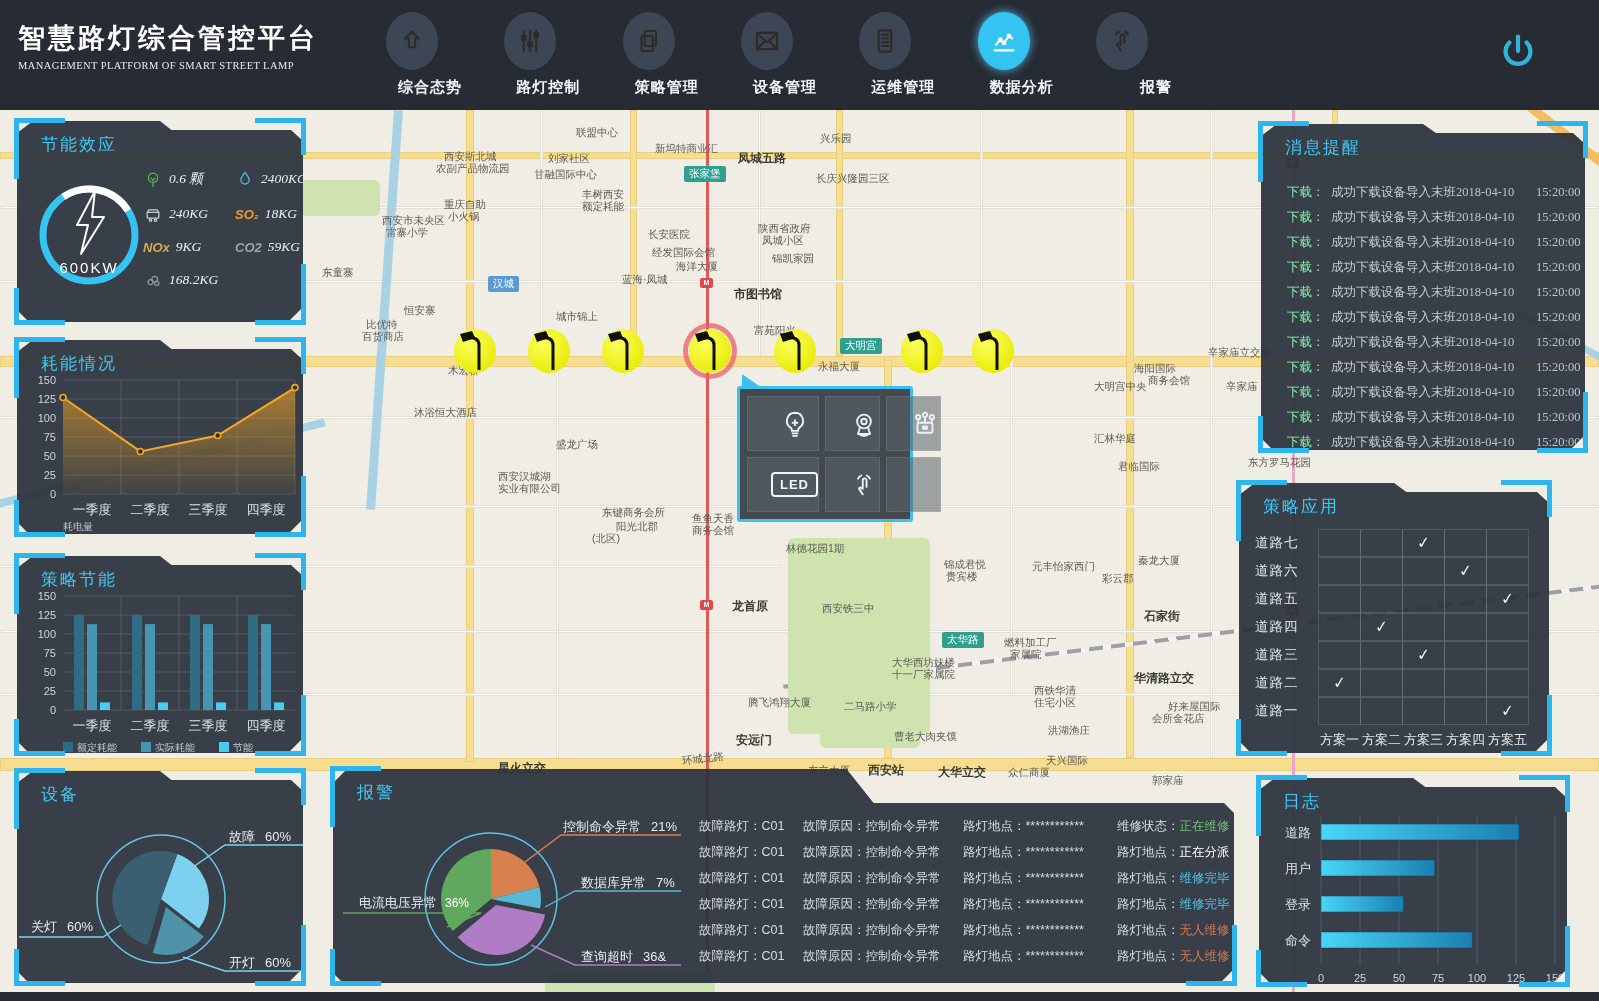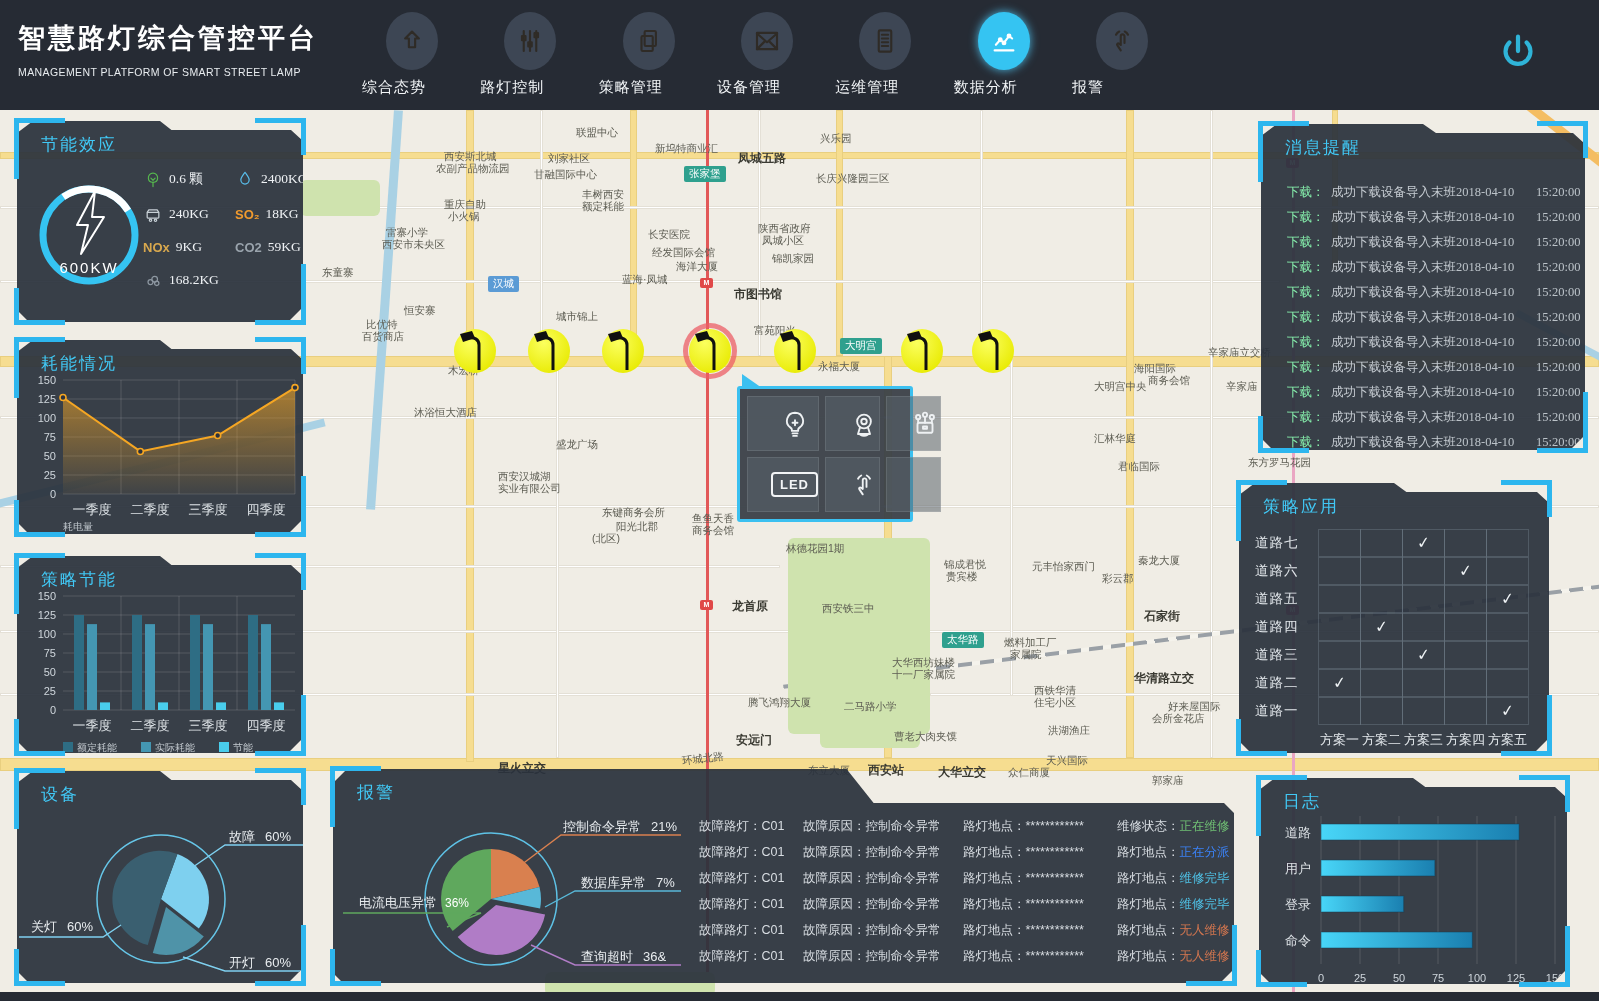--- a/index.html
+++ b/index.html
@@ -3,23 +3,23 @@
 <meta charset="utf-8">
 <style>
   :root{ --cy:#2db6ee; }
   html,body{margin:0;padding:0;}
   body{width:1599px;height:1001px;position:relative;overflow:hidden;background:#eceadf;
        font-family:"Liberation Sans","DejaVu Sans",sans-serif;-webkit-font-smoothing:antialiased;}
   
   #header{position:absolute;left:0;top:0;width:1599px;height:110px;background:#262b34;z-index:20;}
   #logo{position:absolute;left:18px;top:20px;color:#fff;}
   #logo-title{font-size:27px;font-weight:600;letter-spacing:3px;}
-  #logo-sub{font-size:10.5px;letter-spacing:.4px;margin-top:10px;color:#e8ecef;}
+  #logo-sub{font-size:10.5px;letter-spacing:.4px;margin-top:4px;color:#e8ecef;font-family:Liberation Serif, serif;}
   #nav{position:absolute;left:362px;top:12px;width:810px;display:flex;justify-content:space-between;}
-  .nav-item{width:100px;text-align:left;cursor:pointer;}
+  .nav-item{width:100px;text-align:right;cursor:pointer;font-weight:bold;}
   .nav-circle{width:52px;height:58px;margin:0 auto;border-radius:50%;background:#3d4654;
               display:flex;align-items:center;justify-content:center;}
   .nav-item.active .nav-circle{background:#35c4f2;box-shadow:0 0 10px rgba(80,200,245,.9);}
   .nav-label{margin-top:8px;font-size:15px;color:#f2f5f7;letter-spacing:1px;}
   #power{position:absolute;right:58px;top:30px;width:46px;height:46px;border-radius:50%;
          display:flex;align-items:center;justify-content:center;cursor:pointer;}
   
   #map{position:absolute;left:0;top:110px;width:1599px;height:891px;background:#f0ede5;overflow:hidden;}
   .road{position:absolute;}
   .road.y{background:#f6dd90;box-shadow:inset 0 0 0 1px #e9cf7f;}
@@ -58,21 +58,21 @@
       100% calc(100% - 14px),calc(100% - 14px) 100%,10px 100%,0 calc(100% - 10px),0 14px);}
   .ct,.cb{position:absolute;width:46px;height:56px;z-index:11;pointer-events:none;}
   .ct.l{left:0;top:0;border-left:5px solid var(--cy);border-top:5px solid var(--cy);}
   .ct.r{right:0;top:0;height:32px;border-right:5px solid var(--cy);border-top:5px solid var(--cy);}
   .cb.l{left:0;bottom:0;height:32px;border-left:5px solid var(--cy);border-bottom:5px solid var(--cy);}
   .cb.r{right:0;bottom:0;border-right:5px solid var(--cy);border-bottom:5px solid var(--cy);}
   .ptitle{position:absolute;left:24px;top:12px;font-size:17px;color:#41c8f5;letter-spacing:2px;z-index:2;}
   
   #gauge{position:absolute;left:4px;top:38px;}
   #stats{position:absolute;left:126px;top:48px;right:6px;display:grid;
-         grid-template-columns:88px 78px;row-gap:15px;column-gap:4px;}
+         grid-template-columns:88px 78px;row-gap:15px;column-gap:4px;font-style:italic;}
   .stat{display:flex;align-items:center;gap:6px;}
   .stat-tag{font-size:13px;font-weight:700;}
   .stat-val{font-size:13.5px;color:#eef1f4;font-family:"Liberation Serif","DejaVu Serif",serif;}
   
   .chartsvg{font-family:inherit;}
   .grid{stroke:rgba(255,255,255,.14);stroke-width:1;}
   .tick{fill:#cfd6dc;font-size:11px;}
   .cat{fill:#dde2e6;font-size:13px;}
   .mini{fill:#c3c9cf;font-size:10px;}
   .plab{fill:#e8ecef;font-size:13px;}
@@ -233,21 +233,21 @@
       <div class="maplabel" style="left: 820px; top: 22px;">兴乐园</div>
       <div class="maplabel" style="left: 816px; top: 62px;">长庆兴隆园三区</div>
       <div class="maplabel" style="left: 548px; top: 42px;">刘家社区</div>
       <div class="maplabel" style="left: 444px; top: 40px;">西安斯北城</div>
       <div class="maplabel" style="left: 436px; top: 52px;">农副产品物流园</div>
       <div class="maplabel" style="left: 534px; top: 58px;">甘融国际中心</div>
       <div class="maplabel" style="left: 582px; top: 78px;">丰树西安</div>
       <div class="maplabel" style="left: 582px; top: 90px;">额定耗能</div>
       <div class="maplabel" style="left: 444px; top: 88px;">重庆自助</div>
       <div class="maplabel" style="left: 448px; top: 100px;">小火锅</div>
-      <div class="maplabel" style="left: 382px; top: 104px; margin-top: 24px;">西安市未央区</div>
+      <div class="maplabel" style="left: 382px; top: 104px;">西安市未央区</div>
       <div class="maplabel" style="left: 386px; top: 116px;">雷寨小学</div>
       <div class="maplabel" style="left: 322px; top: 156px;">东童寨</div>
       <div class="maplabel" style="left: 648px; top: 118px;">长安医院</div>
       <div class="maplabel" style="left: 652px; top: 136px;">经发国际会馆</div>
       <div class="maplabel" style="left: 758px; top: 112px;">陕西省政府</div>
       <div class="maplabel" style="left: 762px; top: 124px;">凤城小区</div>
       <div class="maplabel" style="left: 772px; top: 142px;">锦凯家园</div>
       <div class="maplabel" style="left: 676px; top: 150px;">海洋大厦</div>
       <div class="maplabel" style="left: 622px; top: 163px;">蓝海·凤城</div>
       <div class="maplabel bold" style="left: 734px; top: 176px;">市图书馆</div>
@@ -845,21 +845,21 @@
         <div class="al-row">
           <span>故障路灯：C01</span>
     <span>故障原因：控制命令异常</span>
     <span>路灯地点：************</span>
     <span>维修状态：<span style="color:#6fbf73">正在维修</span></span>
         </div>
         <div class="al-row">
           <span>故障路灯：C01</span>
     <span>故障原因：控制命令异常</span>
     <span>路灯地点：************</span>
-    <span>路灯地点：<span style="color:#3b82f6">正在分派</span></span>
+    <span>路灯地点：<span style="color:#ffffff">正在分派</span></span>
         </div>
         <div class="al-row">
           <span>故障路灯：C01</span>
     <span>故障原因：控制命令异常</span>
     <span>路灯地点：************</span>
     <span>路灯地点：<span style="color:#4fc3e8">维修完毕</span></span>
         </div>
         <div class="al-row">
           <span>故障路灯：C01</span>
     <span>故障原因：控制命令异常</span>

